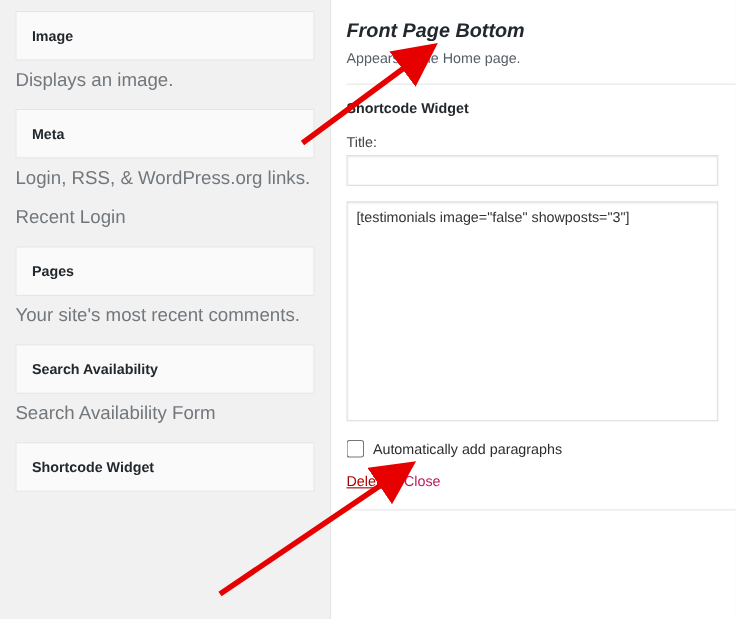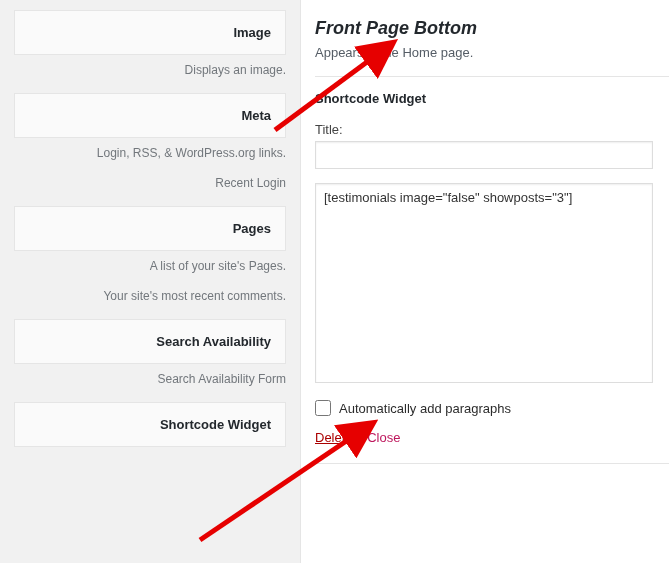--- a/index.html
+++ b/index.html
@@ -16,36 +16,35 @@
   }
   .container {
     display: flex;
     width: 100%;
     height: 100%;
   }
   .left-col {
     width: 300px;
     padding: 0 0 0 0;
     box-sizing: border-box;
-    text-align: right;
   }
   .widget-item {
     background: #fafafa;
     border: 1px solid #e5e5e5;
     margin: 10px 14px 0 14px;
     padding: 14px 14px;
     font-weight: 600;
     font-size: 13px;
     color: #23282d;
     cursor: move;
   }
   .widget-desc {
     margin: 8px 14px 16px 14px;
     color: #72777c;
-    font-size: 12px;
+    font-size: 17px;
   }
   .right-col {
     flex: 1;
     background: #fff;
     border-left: 1px solid #e5e5e5;
     padding: 14px 0 14px 14px;
     box-sizing: border-box;
     position: relative;
   }
   .right-col h3 {
@@ -151,21 +150,20 @@
 
     <div class="widget-item"><span>Image</span></div>
     <div class="widget-desc">Displays an image.</div>
 
     <div class="widget-item"><span>Meta</span></div>
     <div class="widget-desc">Login, RSS, &amp; WordPress.org links.</div>
 
     <div class="widget-desc">Recent Login</div>
 
     <div class="widget-item"><span>Pages</span></div>
-    <div class="widget-desc">A list of your site's Pages.</div>
 
     <div class="widget-desc">Your site's most recent comments.</div>
 
     <div class="widget-item"><span>Search Availability</span></div>
     <div class="widget-desc">Search Availability Form</div>
 
     <div class="widget-item"><span>Shortcode Widget</span></div>
 
   </div>
 

